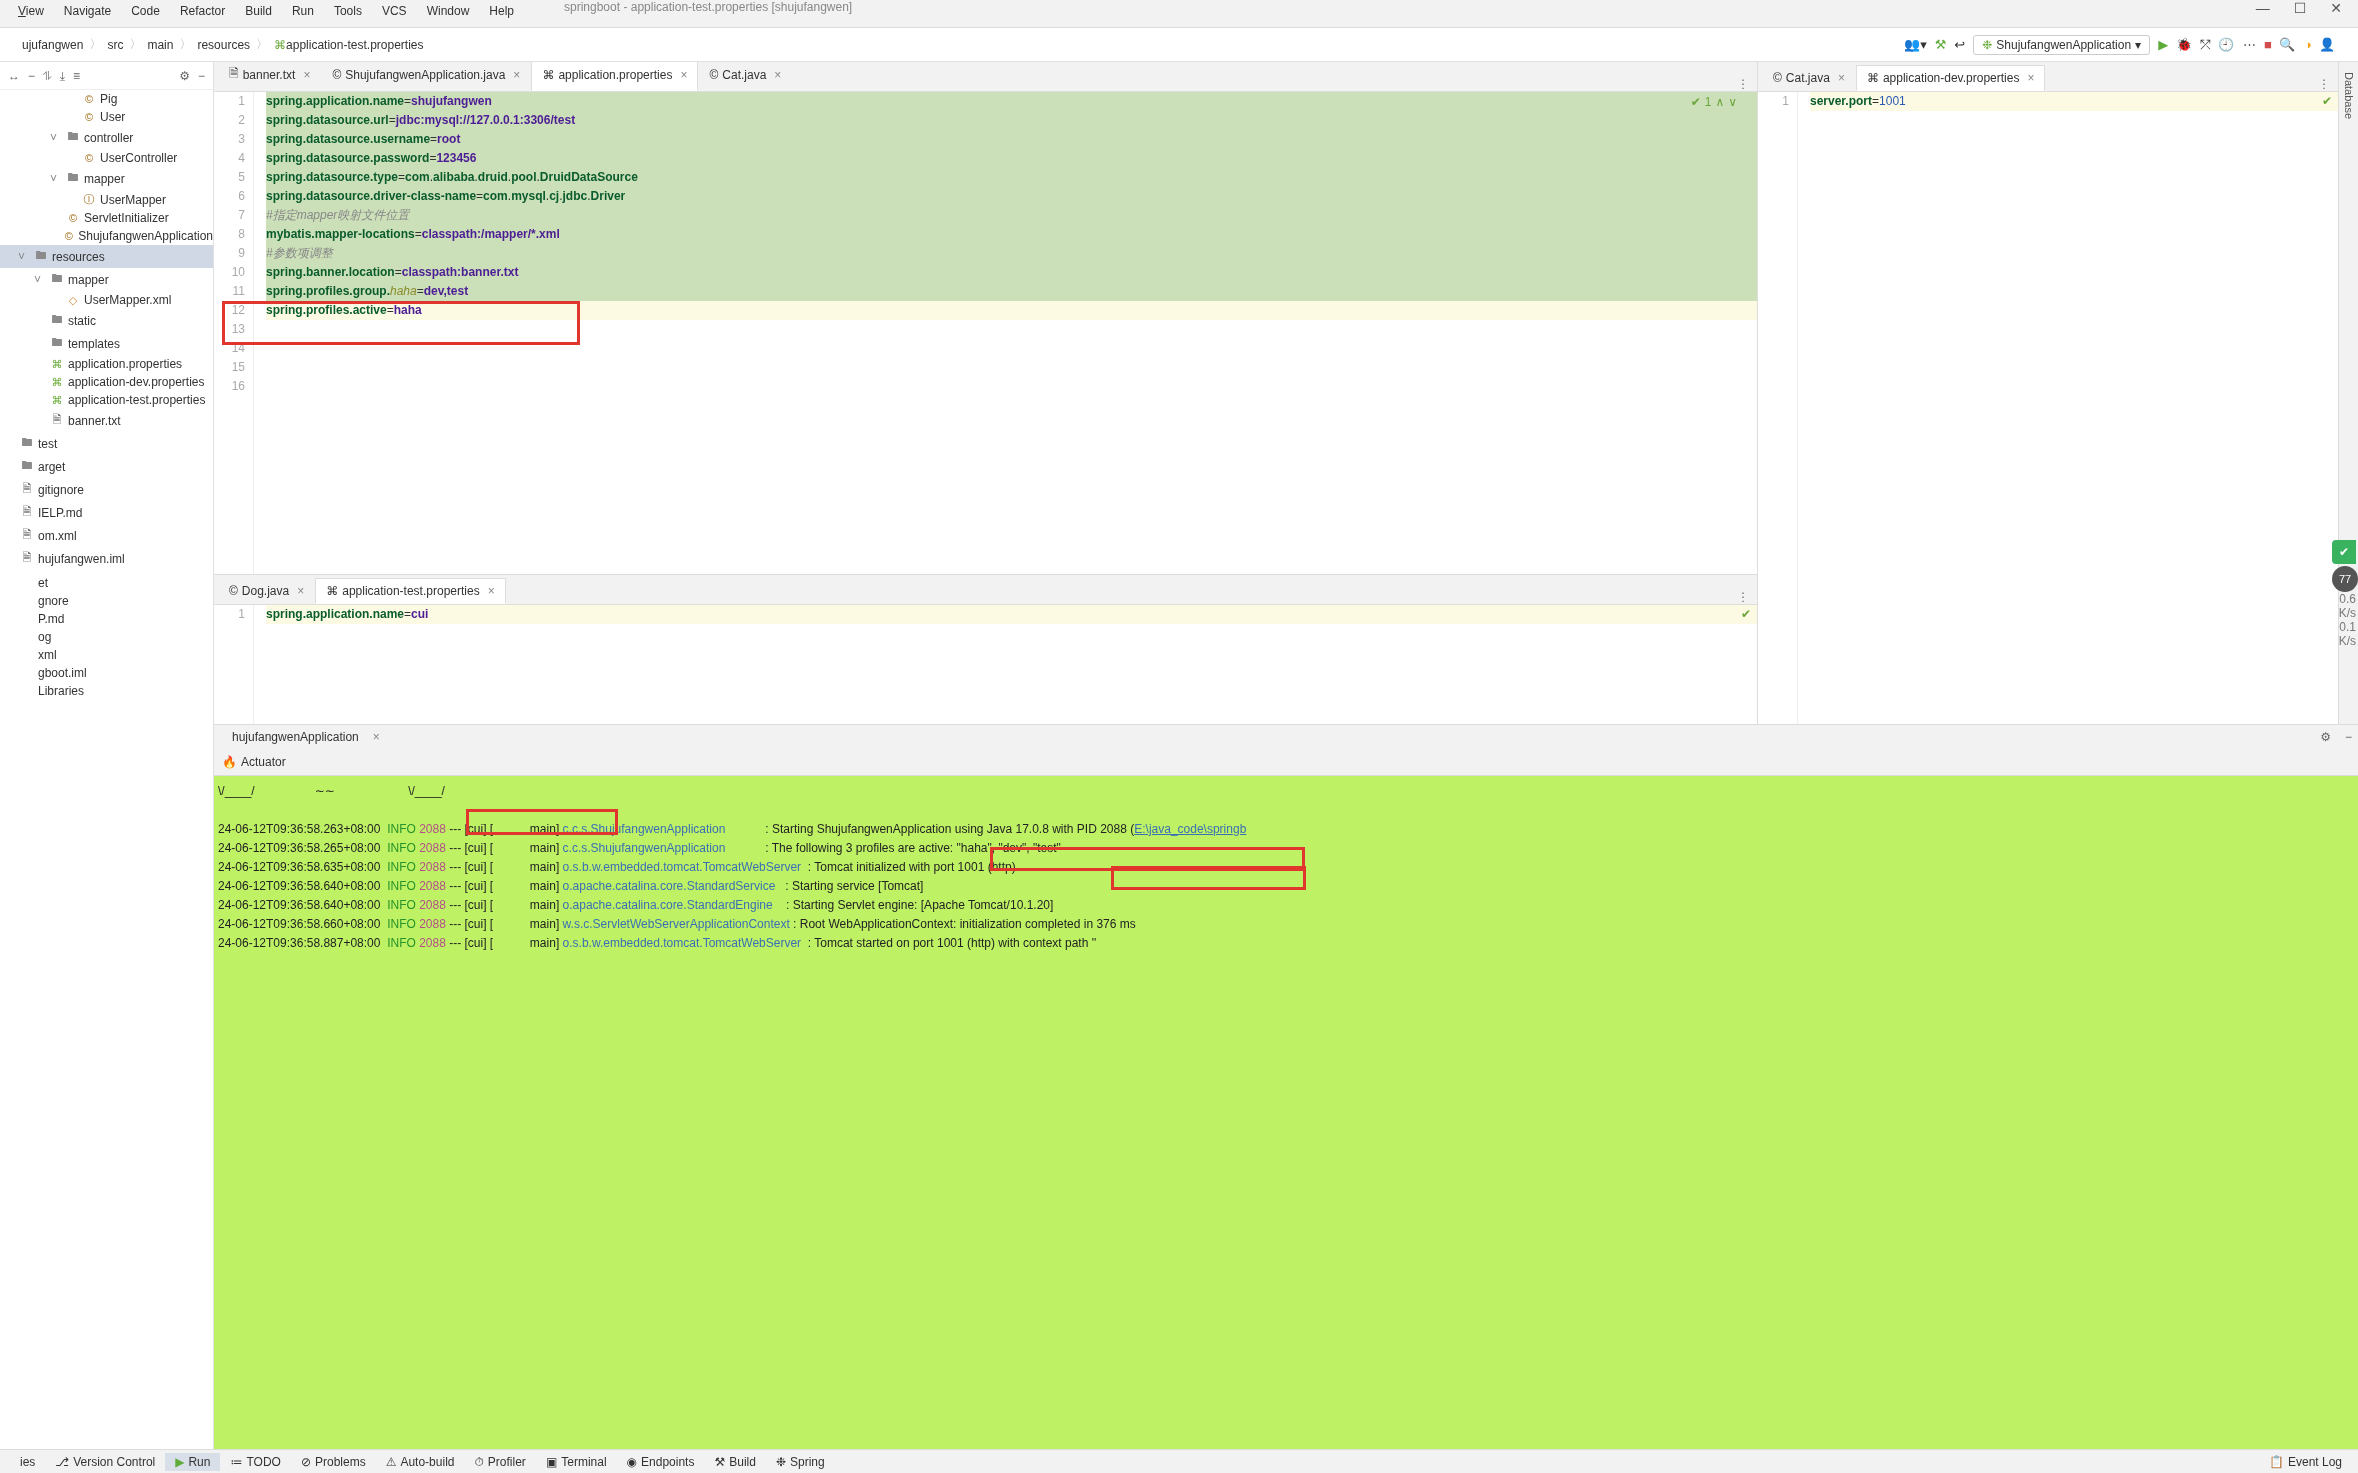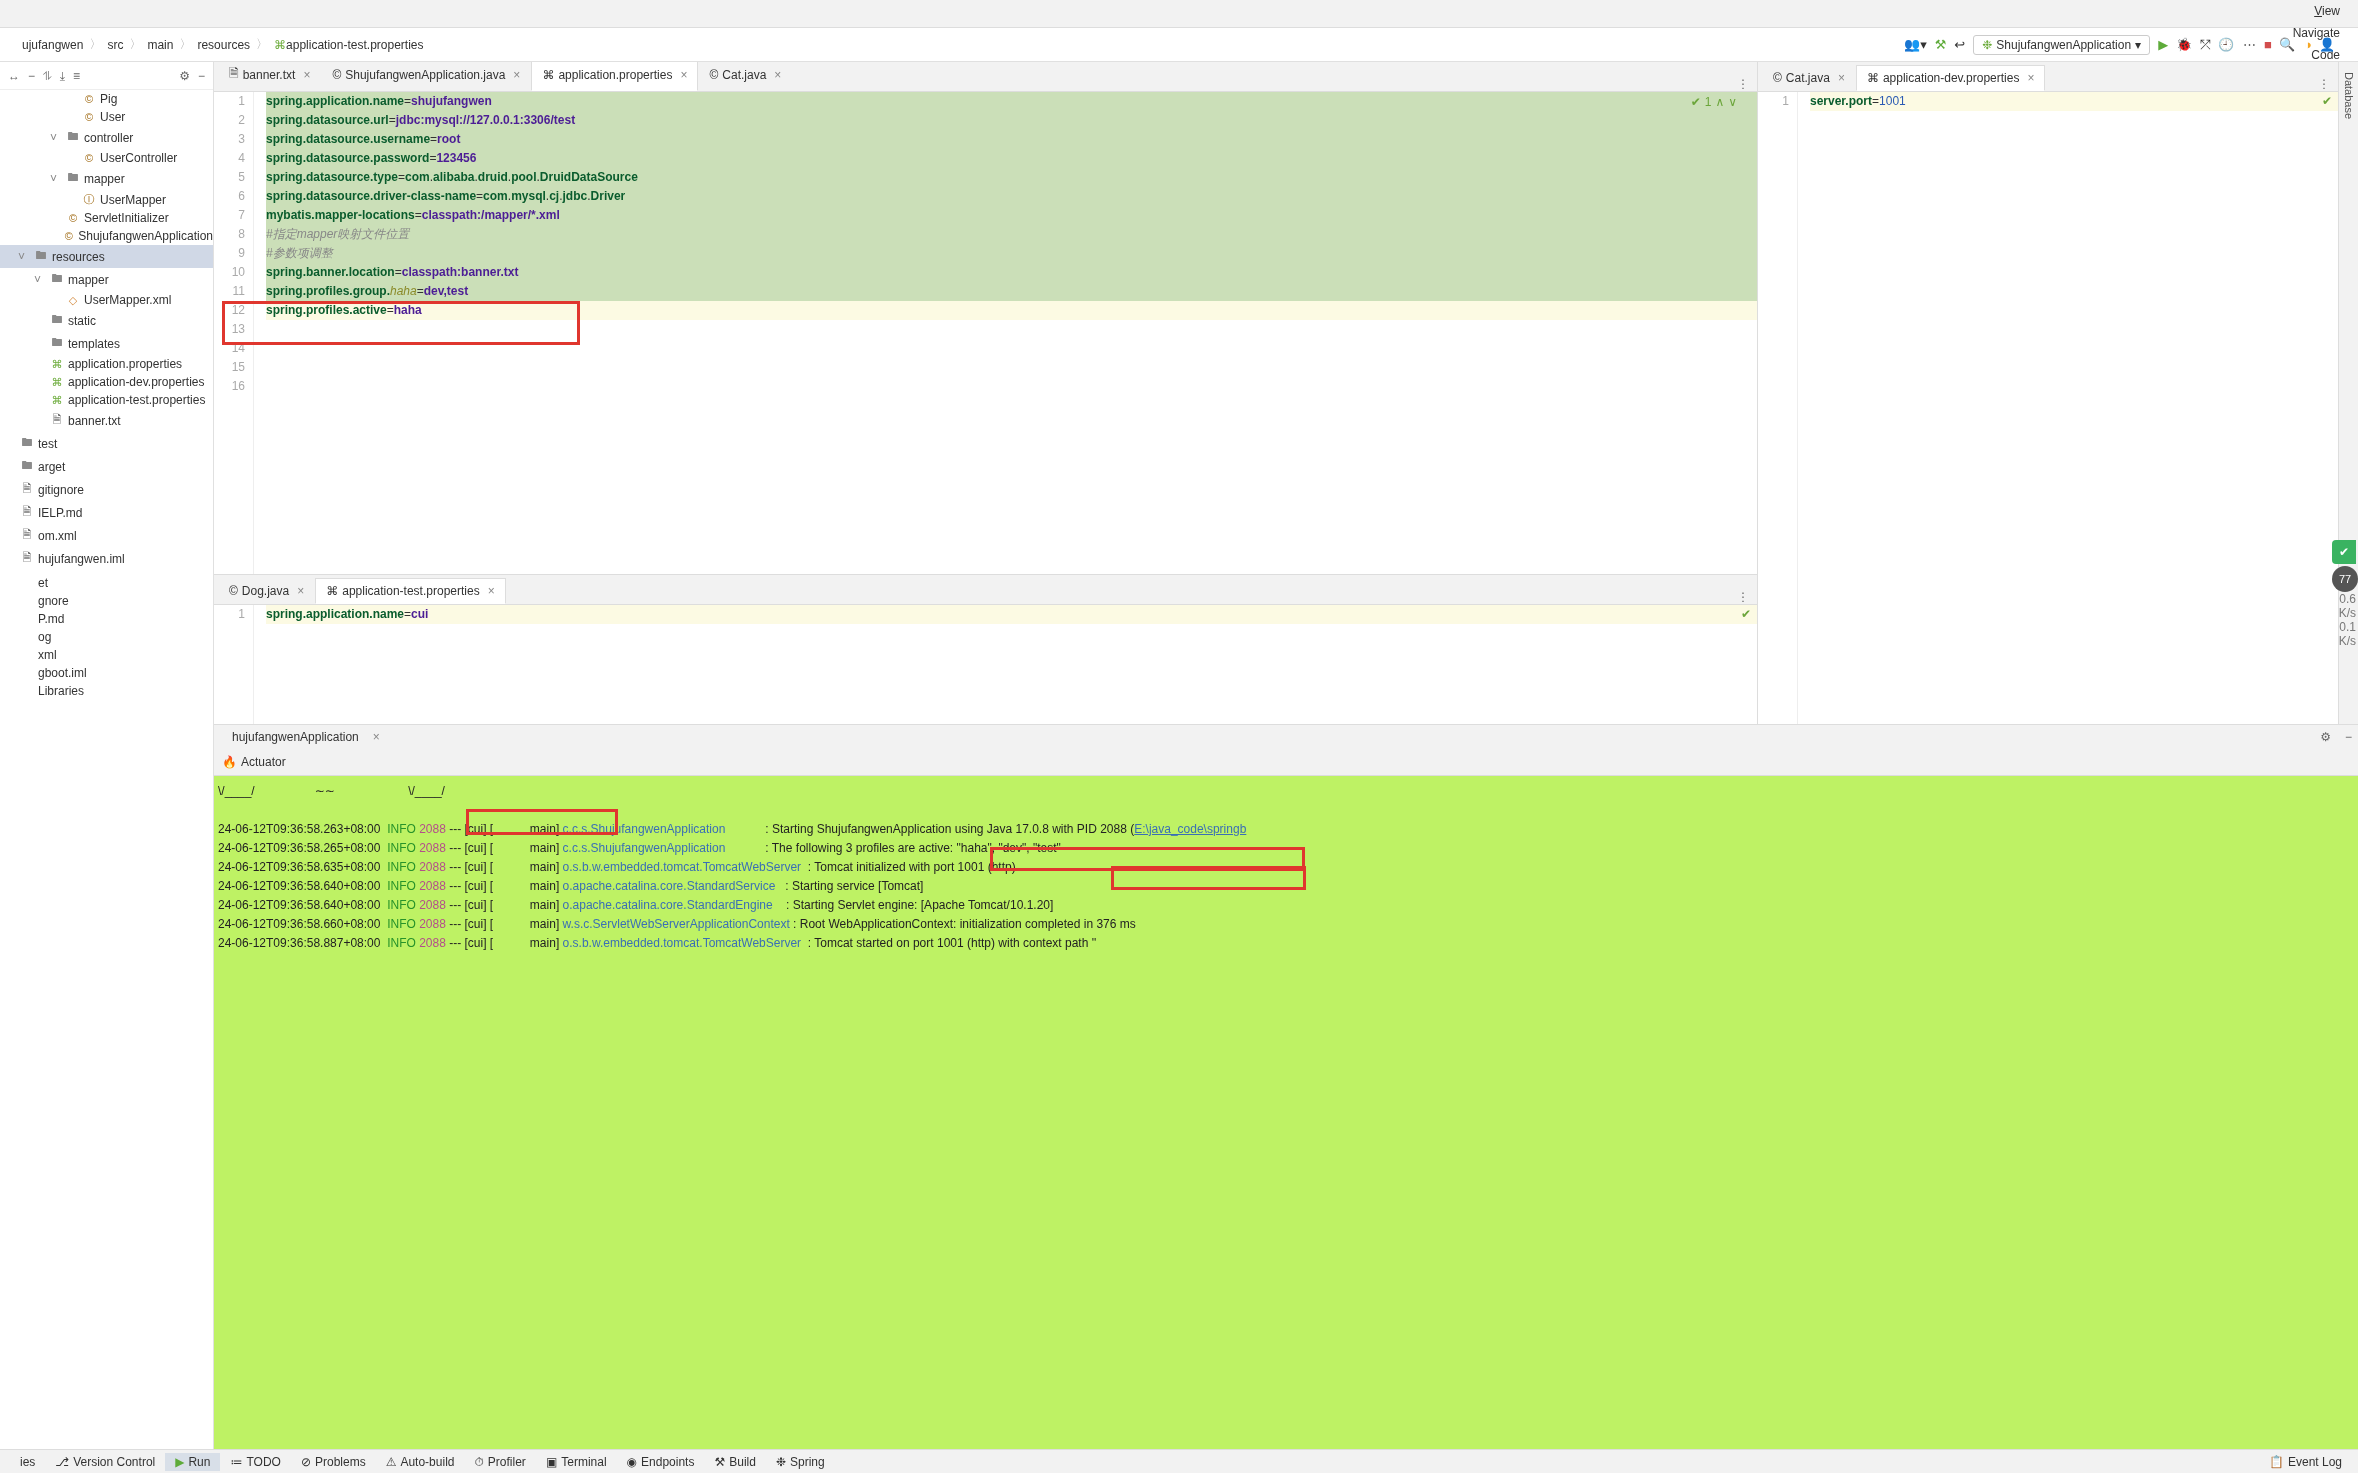--- a/index.html
+++ b/index.html
@@ -1,18 +1,18 @@
 <!DOCTYPE html>
 <html><head>
 <meta charset="utf-8">
 <style>
 * { margin: 0; padding: 0; box-sizing: border-box; font-family: "Segoe UI", Arial, sans-serif; font-size: 12px; }
 body { background: #f2f2f2; color: #333; overflow: hidden; width: 2358px; height: 1473px; }
 
-.menubar { height: 28px; background: #f2f2f2; display: flex; align-items: flex-end; padding: 0 8px; border-bottom: 1px solid #ddd; flex-direction: column; }
+.menubar { height: 28px; background: #f2f2f2; display: flex; align-items: flex-start; padding: 0 8px; border-bottom: 1px solid #ddd; }
 .menubar .menu-item { padding: 4px 10px; cursor: pointer; }
 .menubar .menu-item u { text-decoration: underline; }
 .menubar .title { margin-left: 40px; color: #888; }
 .win-controls { margin-left: auto; display: flex; gap: 24px; padding-right: 8px; }
 .win-controls span { font-size: 14px; cursor: pointer; color: #555; }
 
 .breadcrumb-bar { height: 34px; background: #fff; display: flex; align-items: center; padding: 0 22px; border-bottom: 1px solid #e0e0e0; }
 .crumb { color: #333; }
 .crumb-sep { color: #aaa; margin: 0 6px; }
 .breadcrumb-bar .right-tools { margin-left: auto; display: flex; align-items: center; gap: 8px; }
@@ -375,22 +375,22 @@
                 <div class="ln">16</div>
               </div>
             <div class="code-content" id="code-main" style="position:relative">
               <div class="hi-red" style="left:-32px;top:209px;width:358px;height:44px"></div>
             <div class="code-line c-changed"><span class="tok-key">spring.application.name</span>=<span class="tok-val">shujufangwen</span></div>
                 <div class="code-line c-changed"><span class="tok-key">spring.datasource.url</span>=<span class="tok-val">jdbc:mysql://127.0.0.1:3306/test</span></div>
                 <div class="code-line c-changed"><span class="tok-key">spring.datasource.username</span>=<span class="tok-val">root</span></div>
                 <div class="code-line c-changed"><span class="tok-key">spring.datasource.password</span>=<span class="tok-val">123456</span></div>
                 <div class="code-line c-changed"><span class="tok-key">spring.datasource.type</span>=<span class="tok-key">com</span>.<span class="tok-key">alibaba</span>.<span class="tok-key">druid</span>.<span class="tok-key">pool</span>.<span class="tok-key">DruidDataSource</span></div>
                 <div class="code-line c-changed"><span class="tok-key">spring.datasource.driver-class-name</span>=<span class="tok-key">com</span>.<span class="tok-key">mysql</span>.<span class="tok-key">cj</span>.<span class="tok-key">jdbc</span>.<span class="tok-key">Driver</span></div>
+                <div class="code-line c-changed"><span class="tok-comment">#指定mapper映射文件位置</span></div>
                 <div class="code-line c-changed"><span class="tok-key">mybatis.mapper-locations</span>=<span class="tok-val">classpath:/mapper/*.xml</span></div>
-                <div class="code-line c-changed"><span class="tok-comment">#指定mapper映射文件位置</span></div>
                 <div class="code-line c-changed"><span class="tok-comment">#参数项调整</span></div>
                 <div class="code-line c-changed"><span class="tok-key">spring.banner.location</span>=<span class="tok-val">classpath:banner.txt</span></div>
                 <div class="code-line c-changed"><span class="tok-key">spring.profiles.group.</span><span class="tok-param">haha</span>=<span class="tok-val">dev,test</span></div>
                 <div class="code-line c-cur-line"><span class="tok-key">spring.profiles.active</span>=<span class="tok-val">haha</span></div>
                 <div class="code-line "></div>
                 <div class="code-line "></div>
               </div>
           </div>
         </div>
 

